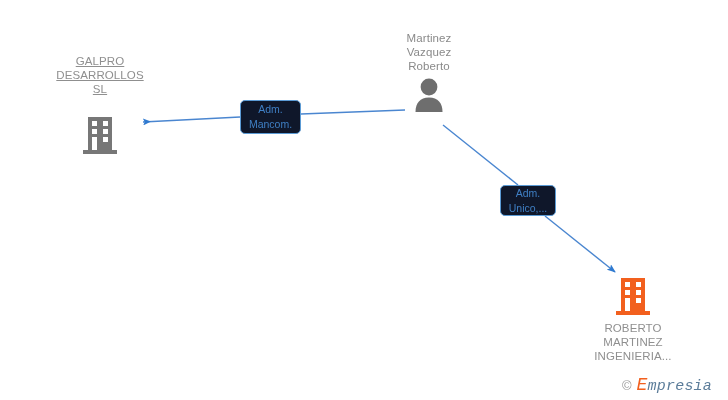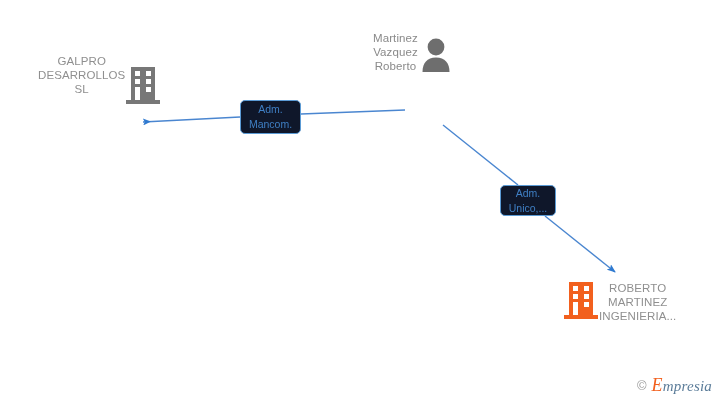--- a/index.html
+++ b/index.html
@@ -21,21 +21,21 @@
     position: absolute;
     left: 0;
     top: 0;
     width: 728px;
     height: 400px;
   }
 
   .node {
     position: absolute;
     display: flex;
-    flex-direction: row;
+    flex-direction: column;
     align-items: center;
   }
   .node-label {
     font-size: 11.5px;
     line-height: 14px;
     color: #8a8a8a;
     text-align: center;
     white-space: pre-line;
     letter-spacing: 0.1px;
   }
@@ -45,21 +45,21 @@
   .node-icon {
     display: block;
   }
 
   
   #node-galpro {
     left: 38px;
     top: 54px;
     width: 124px;
   }
-  #node-galpro .node-label { margin-bottom: 19px; }
+  #node-galpro .node-label { margin-bottom: 19px; text-decoration: underline; }
 
   
   #node-person {
     left: 373px;
     top: 31px;
     width: 112px;
   }
   #node-person .node-label { margin-bottom: 5px; }
 
   
@@ -109,21 +109,21 @@
     display: flex;
     align-items: center;
     gap: 5px;
   }
   #watermark .copy {
     font-size: 13px;
     color: #9a9a9a;
     line-height: 1;
   }
   #watermark .brand {
-    font-family: Liberation Serif, serif;
+    font-family: Liberation Mono, monospace;
     font-style: italic;
     font-size: 15px;
     line-height: 1;
     color: #5b7c99;
     letter-spacing: 0.2px;
   }
   #watermark .brand .cap {
     color: #f2601e;
     font-size: 18px;
   }

